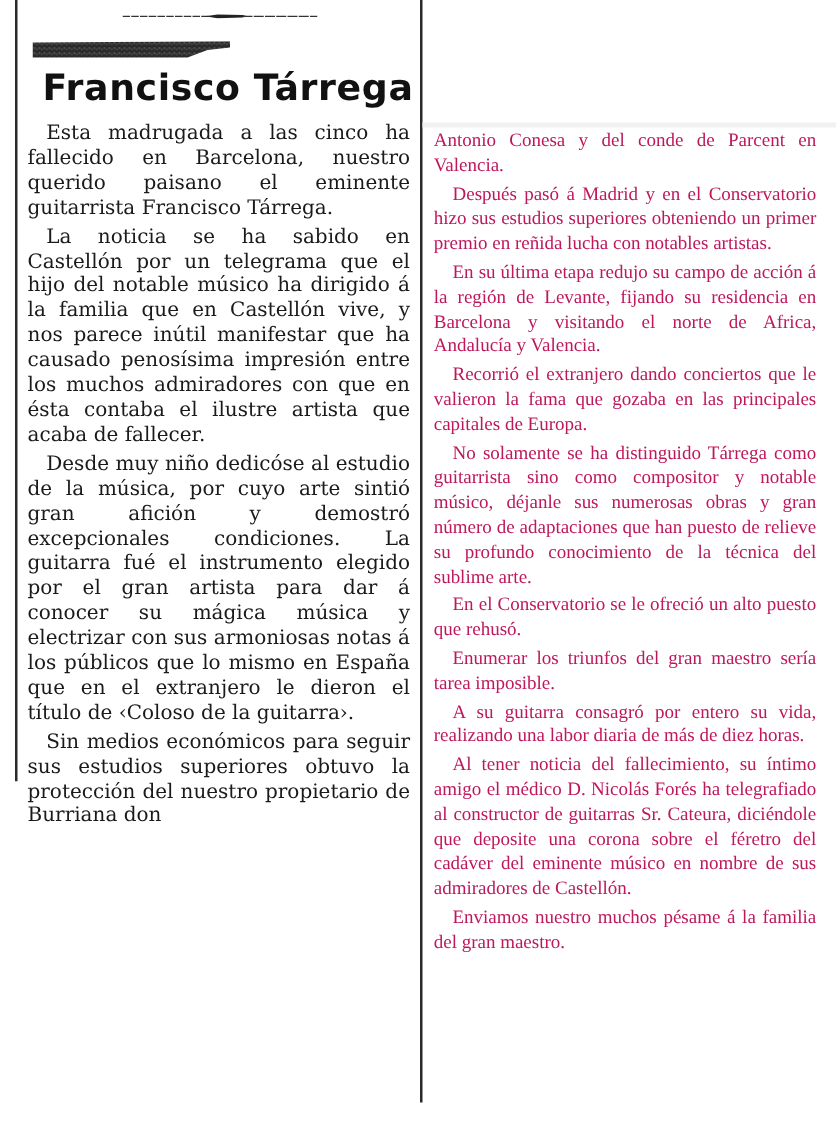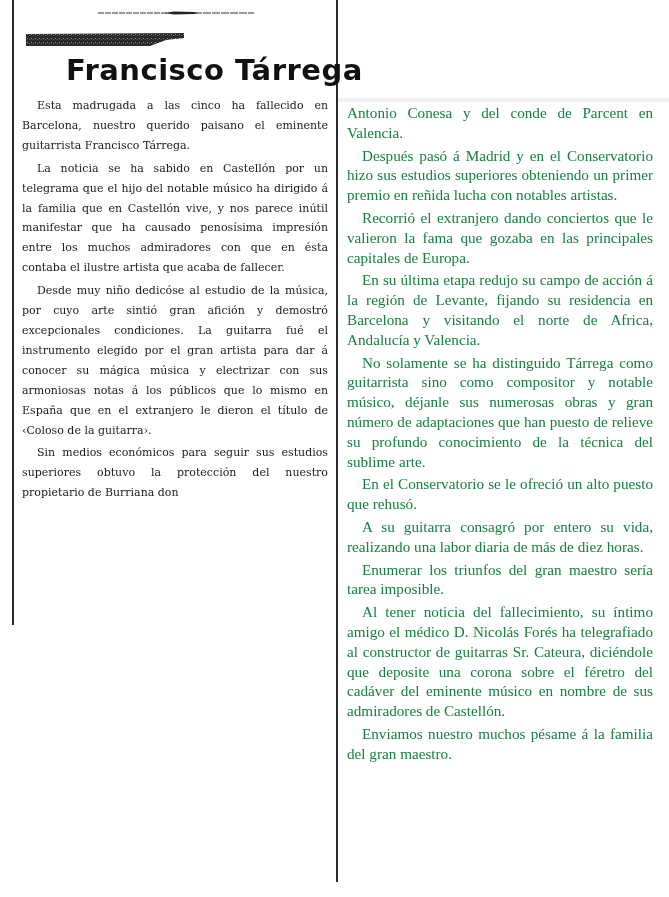--- a/index.html
+++ b/index.html
@@ -59,50 +59,49 @@
       left: 34px;
       top: 50px;
       width: 290px;
       font-family: "DejaVu Sans", sans-serif;
       font-weight: bold;
       font-size: 29px;
       letter-spacing: 0.5px;
       color: #111;
       line-height: 40px;
       white-space: nowrap;
-      margin-left: 32px;
     }
     .text-left {
       position: absolute;
       left: 22px;
       top: 96px;
       width: 306px;
       font-family: "DejaVu Serif", serif;
-      font-size: 11px;
+      font-size: 16px;
       line-height: 19.9px;
       text-align: justify;
       color: #1a1a1a;
     }
     .text-left p, .text-right p {
       margin: 0 0 3px 0;
       text-indent: 15px;
     }
     .text-left .bold {
       font-weight: normal;
     }
     .text-right {
       position: absolute;
       left: 347px;
       top: 103px;
       width: 306px;
       font-family: "Liberation Serif", serif;
       font-size: 15.2px;
       line-height: 19.8px;
       text-align: justify;
-      color: #15803d;
+      color: #be185d;
     }
     .text-right p.continued { text-indent: 0; }
   </style>
 </head>
 <body>
 
 <div class="col-left"></div>
 <div class="col-divider"></div>
 <div class="right-shade-strip"></div>
 
@@ -132,21 +131,21 @@
 <div class="text-left">
   <p>Esta madrugada a las cinco ha fallecido en Barcelona, nuestro querido paisano el eminente guitarrista Francisco Tárrega.</p>
   <p class="bold">La noticia se ha sabido en Castellón por un telegrama que el hijo del notable músico ha dirigido á la familia que en Castellón vive, y nos parece inútil manifestar que ha causado penosísima impresión entre los muchos admiradores con que en ésta contaba el ilustre artista que acaba de fallecer.</p>
   <p>Desde muy niño dedicóse al estudio de la música, por cuyo arte sintió gran afición y demostró excepcionales condiciones. La guitarra fué el instrumento elegido por el gran artista para dar á conocer su mágica música y electrizar con sus armoniosas notas á los públicos que lo mismo en España que en el extranjero le dieron el título de ‹Coloso de la guitarra›.</p>
   <p class="bold">Sin medios económicos para seguir sus estudios superiores obtuvo la protección del nuestro propietario de Burriana don</p>
 </div>
 
 <div class="text-right">
   <p class="continued">Antonio Conesa y del conde de Parcent en Valencia.</p>
   <p>Después pasó á Madrid y en el Conservatorio hizo sus estudios superiores obteniendo un primer premio en reñida lucha con notables artistas.</p>
+  <p>En su última etapa redujo su campo de acción á la región de Levante, fijando su residencia en Barcelona y visitando el norte de Africa, Andalucía y Valencia.</p>
   <p>Recorrió el extranjero dando conciertos que le valieron la fama que gozaba en las principales capitales de Europa.</p>
-  <p>En su última etapa redujo su campo de acción á la región de Levante, fijando su residencia en Barcelona y visitando el norte de Africa, Andalucía y Valencia.</p>
   <p>No solamente se ha distinguido Tárrega como guitarrista sino como compositor y notable músico, déjanle sus numerosas obras y gran número de adaptaciones que han puesto de relieve su profundo conocimiento de la técnica del sublime arte.</p>
   <p>En el Conservatorio se le ofreció un alto puesto que rehusó.</p>
+  <p>Enumerar los triunfos del gran maestro sería tarea imposible.</p>
   <p>A su guitarra consagró por entero su vida, realizando una labor diaria de más de diez horas.</p>
-  <p>Enumerar los triunfos del gran maestro sería tarea imposible.</p>
   <p>Al tener noticia del fallecimiento, su íntimo amigo el médico D. Nicolás Forés ha telegrafiado al constructor de guitarras Sr. Cateura, diciéndole que deposite una corona sobre el féretro del cadáver del eminente músico en nombre de sus admiradores de Castellón.</p>
   <p>Enviamos nuestro muchos pésame á la familia del gran maestro.</p>
 </div>
 
 </body></html>

